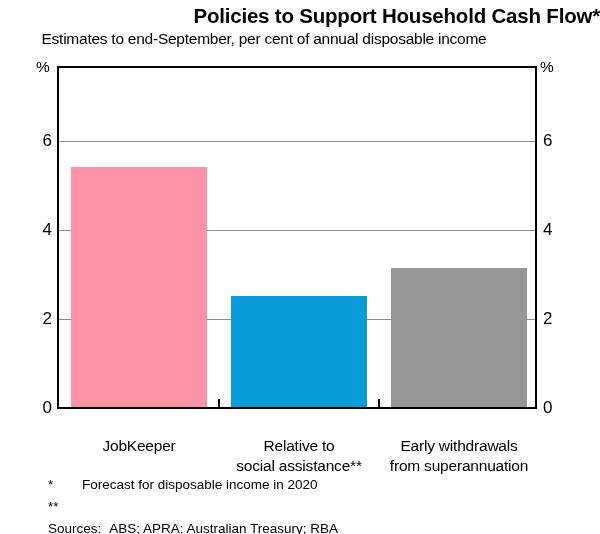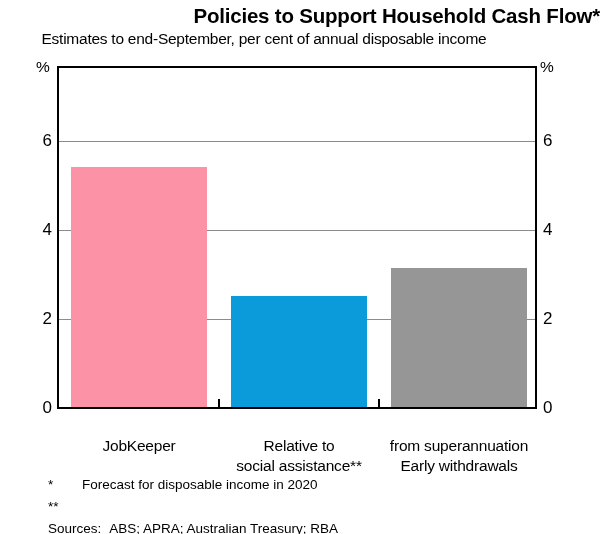--- a/index.html
+++ b/index.html
@@ -177,22 +177,22 @@
   <div class="cat-label" style="left:69px; width:140px;">
     <div>JobKeeper</div>
   </div>
 
   <div class="cat-label" style="left:229px; width:140px;">
     <div>Relative to</div>
     <div>social assistance**</div>
   </div>
 
   <div class="cat-label" style="left:389px; width:140px;">
+    <div>Early withdrawals</div>
     <div>from superannuation</div>
-    <div>Early withdrawals</div>
   </div>
 
   <div class="footnotes">
     <div class="fn-row">
       <span class="fn-mark">*</span>
       <span class="fn-text">Forecast for disposable income in 2020</span>
     </div>
     <div class="fn-row">
       <span class="fn-mark">**</span>
     </div>

